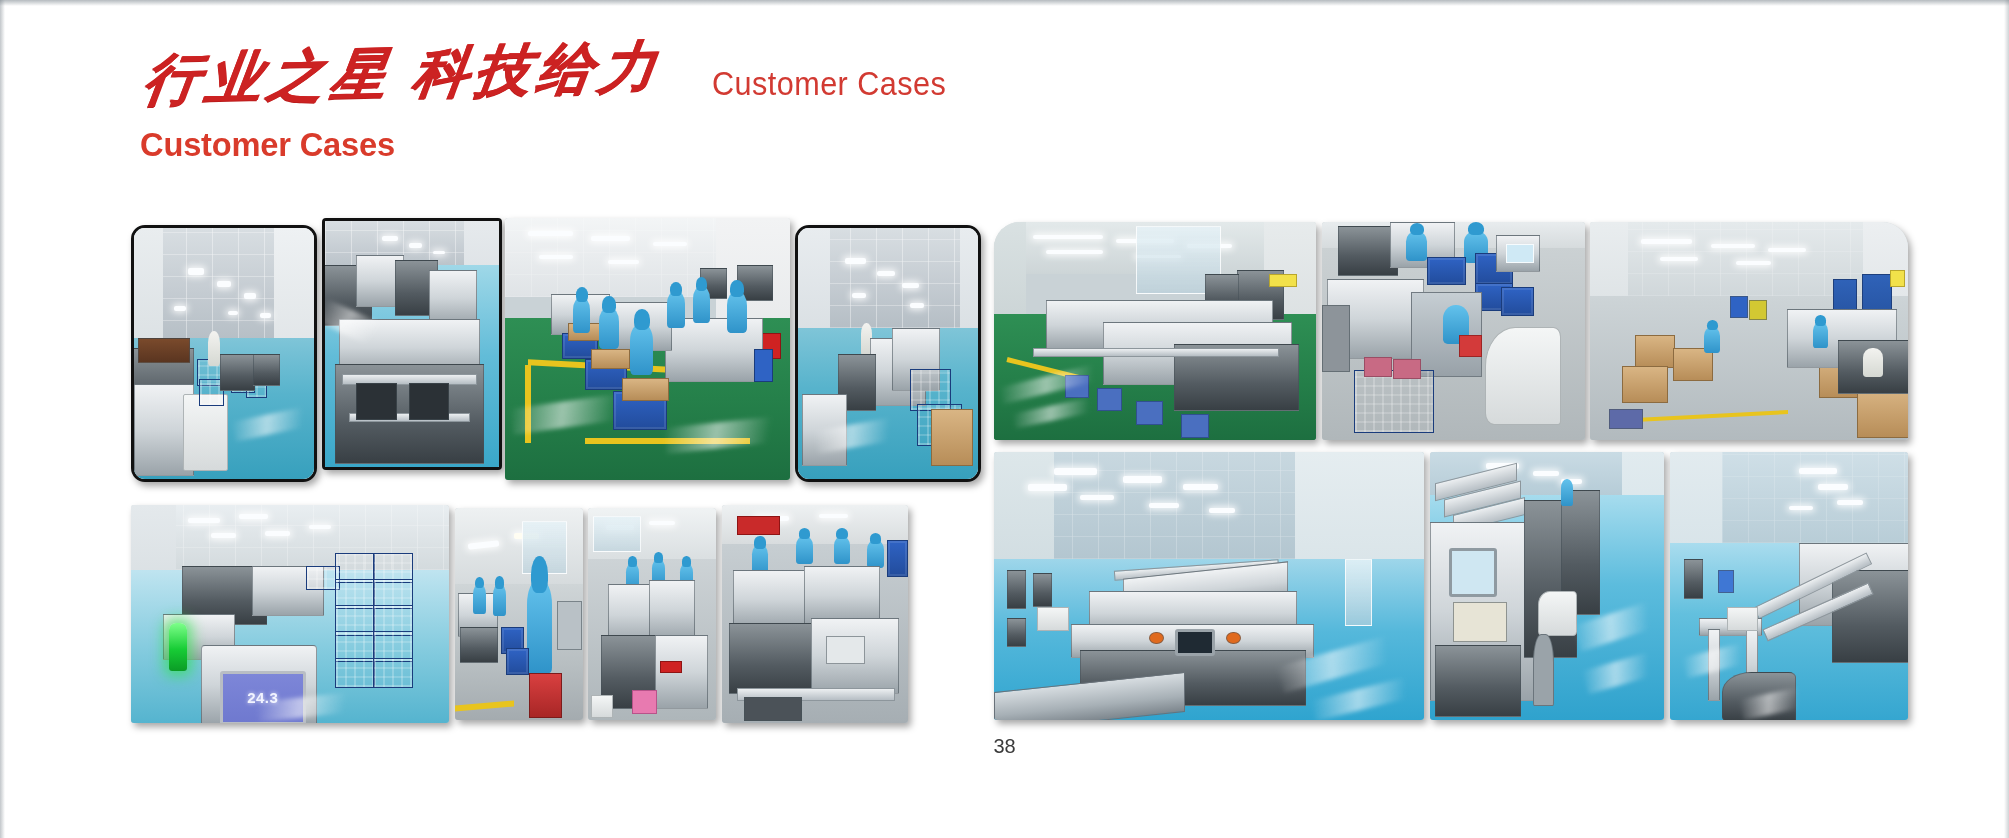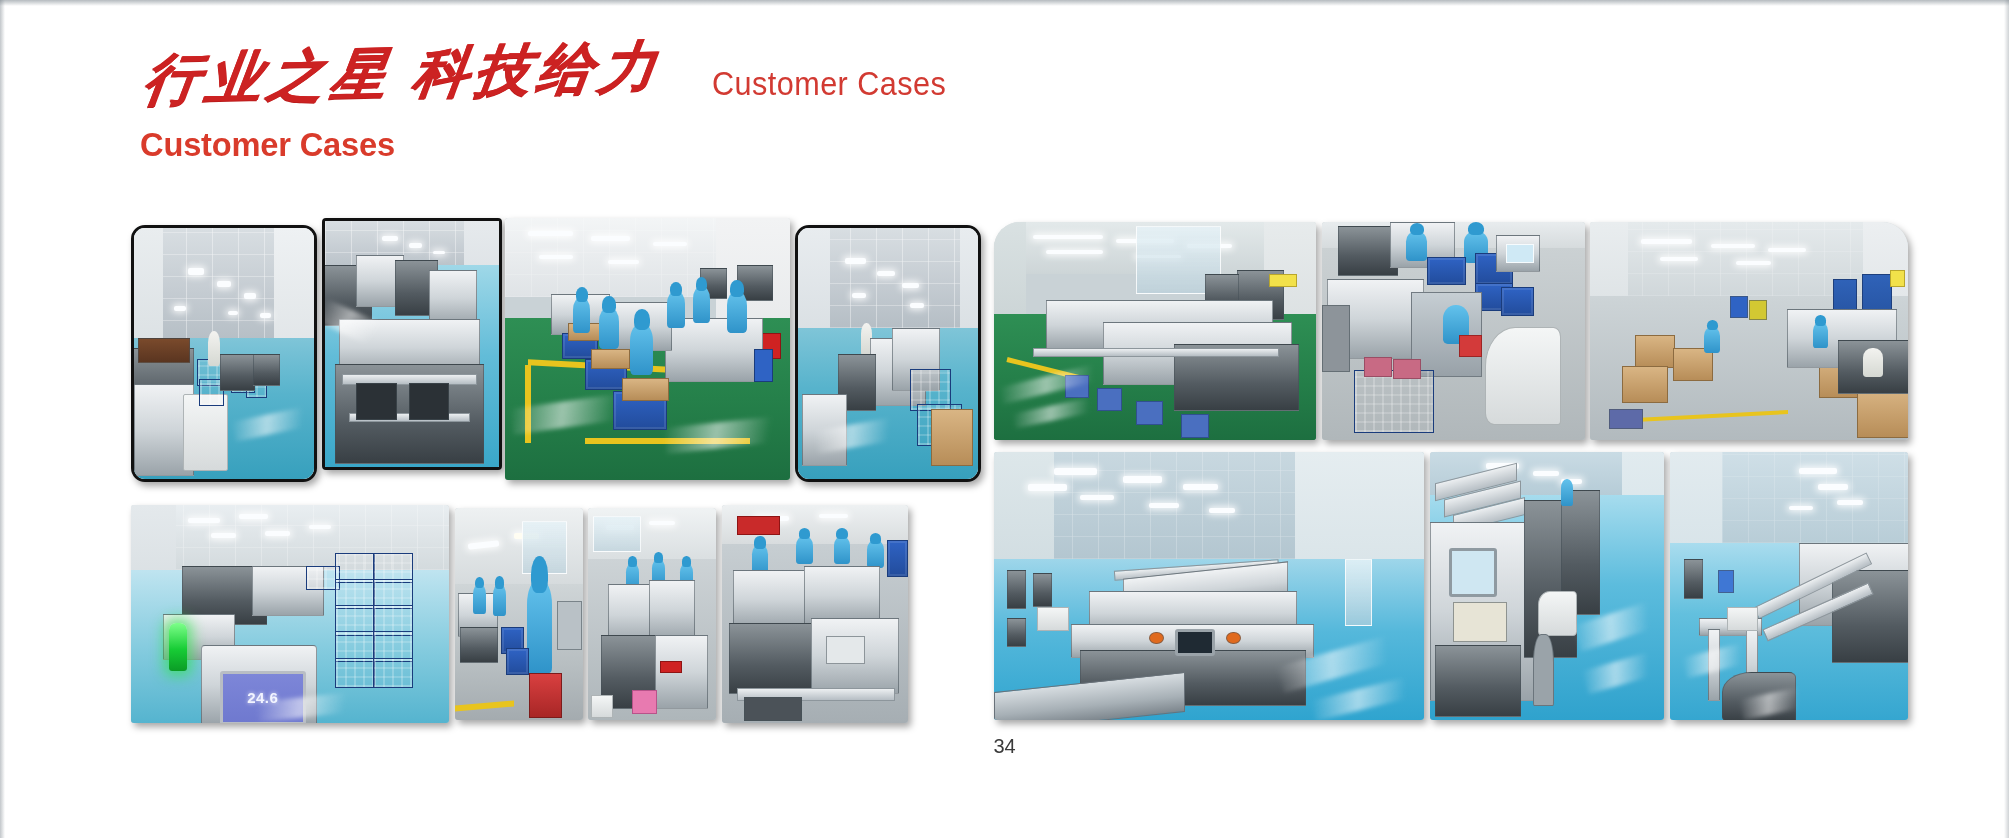--- a/index.html
+++ b/index.html
@@ -418,21 +418,21 @@
       <div class="crate pattern" style="left:64%;top:70%;width:12%;height:13%;"></div>
       <div class="crate pattern" style="left:76%;top:22%;width:12%;height:13%;"></div>
       <div class="crate pattern" style="left:76%;top:34%;width:12%;height:13%;"></div>
       <div class="crate pattern" style="left:76%;top:46%;width:12%;height:13%;"></div>
       <div class="crate pattern" style="left:76%;top:58%;width:12%;height:13%;"></div>
       <div class="crate pattern" style="left:76%;top:70%;width:12%;height:13%;"></div>
       <div class="machine steel" style="left:10%;top:50%;width:22%;height:20%;"></div>
       <div class="tower-green" style="left:12%;top:54%;width:5.5%;height:22%;"></div>
       <div class="machine steel" style="left:22%;top:64%;width:36%;height:36%;border-radius:4px 4px 0 0;"></div>
       <div class="hmi" style="left:28%;top:76%;width:25%;height:22%;">
-        <span class="val">24.6</span>
+        <span class="val">24.3</span>
       </div>
       <div class="stripe-sheen" style="left:40%;top:88%;width:30%;height:9%;transform:rotate(-6deg);"></div>
     </div>
   </div>
 
   <div class="photo" style="left:455px; top:508px; width:128px; height:212px; border-radius:3px;">
     <div class="scene">
       <div class="ceiling" style="height:36%;background:linear-gradient(180deg,#eef1f2,#d6dbdd);"></div>
       <div class="floor grey" style="height:64%"></div>
       <div class="lamp" style="left:10%;top:16%;width:24%;height:2.6%;transform:rotate(-6deg);"></div>
@@ -688,15 +688,15 @@
       <div class="machine steel" style="left:12%;top:62%;width:26%;height:6%;"></div>
       <div class="machine steel" style="left:16%;top:66%;width:4%;height:26%;"></div>
       <div class="machine steel" style="left:32%;top:66%;width:4%;height:26%;"></div>
       <div class="machine dark" style="left:22%;top:82%;width:30%;height:18%;border-radius:40% 10% 4% 10%;"></div>
       <div class="stripe-sheen" style="left:6%;top:74%;width:26%;height:8%;transform:rotate(-14deg);"></div>
       <div class="stripe-sheen" style="left:30%;top:90%;width:26%;height:8%;transform:rotate(-12deg);"></div>
       <div class="pallet-white" style="left:24%;top:58%;width:12%;height:8%;"></div>
     </div>
   </div>
 
-  <div id="page-number">34</div>
+  <div id="page-number">38</div>
 
 </div>
 
 </body></html>

